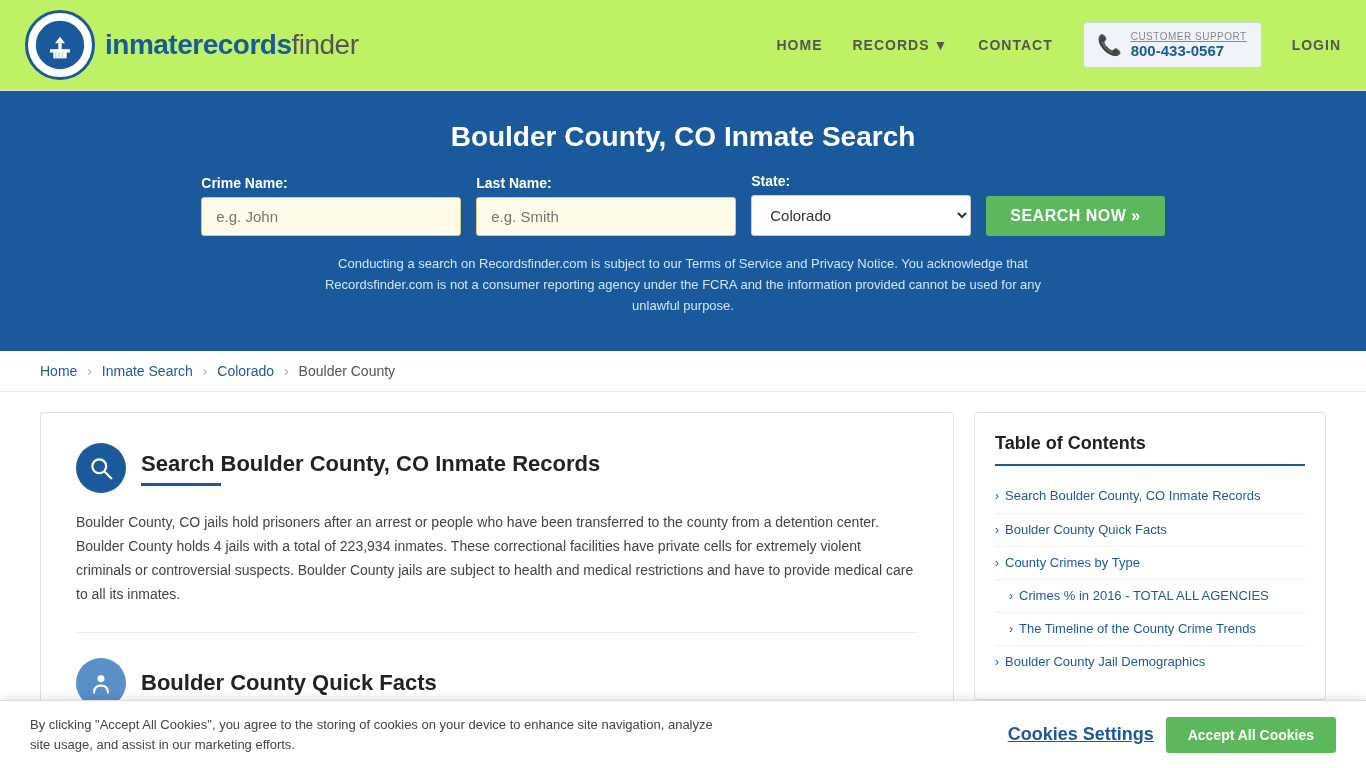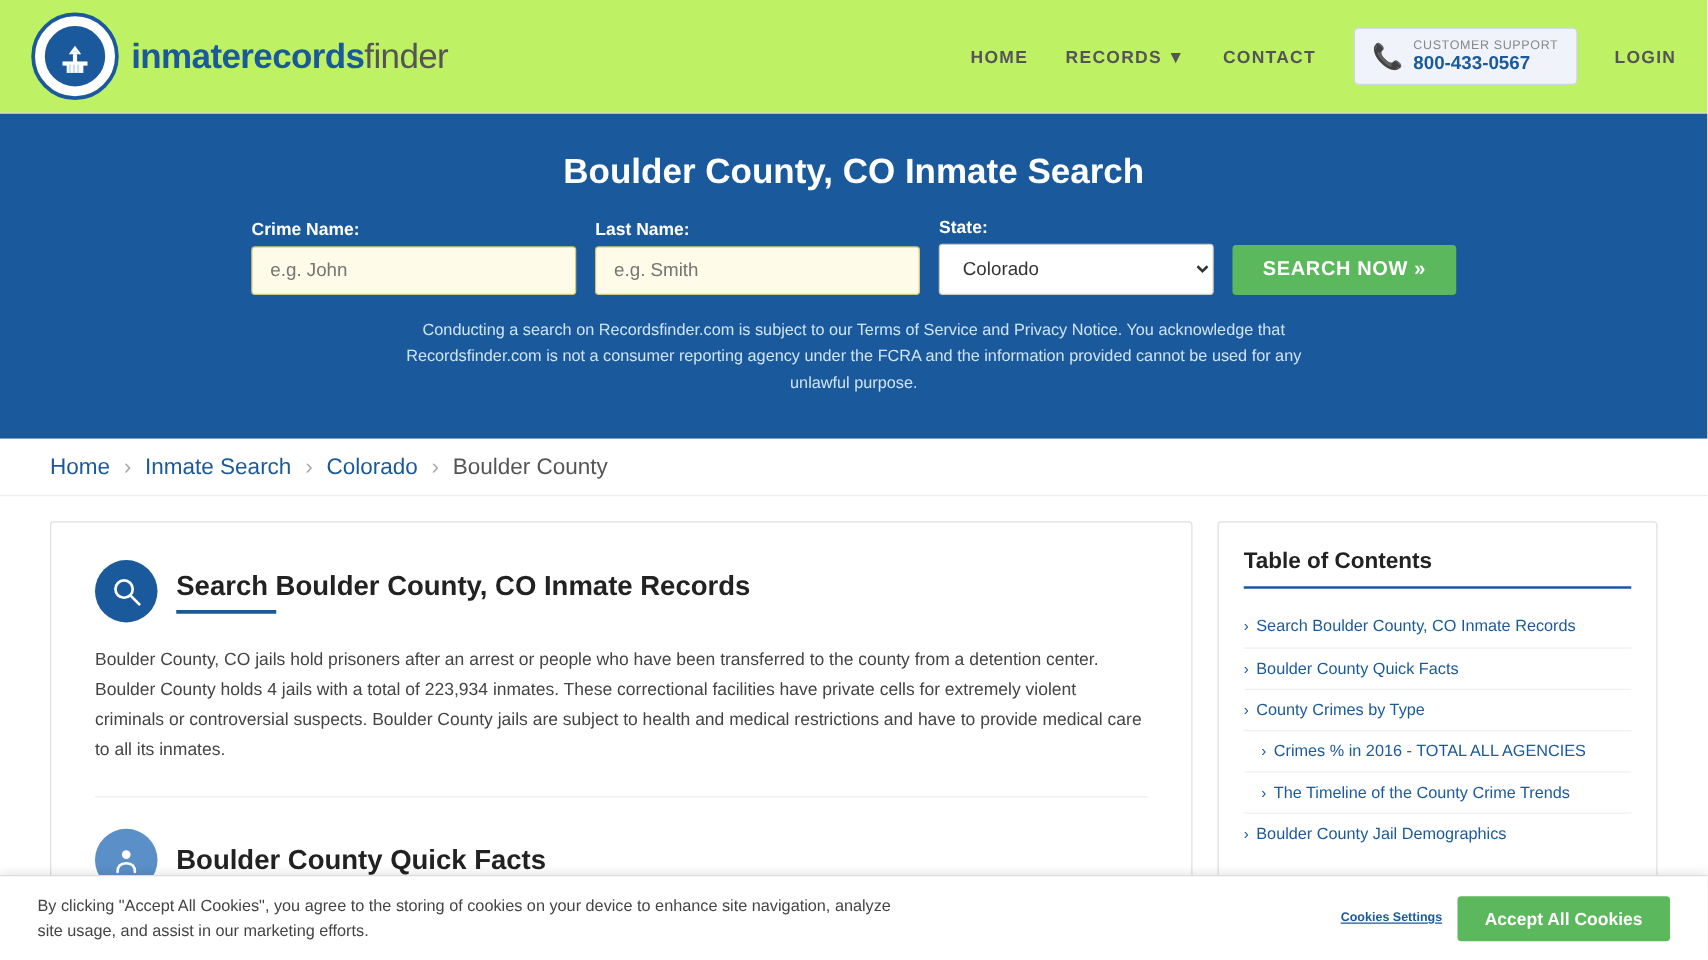--- a/index.html
+++ b/index.html
@@ -80,20 +80,21 @@
       font-size: 20px;
     }
     .support-text {
       display: flex;
       flex-direction: column;
     }
     .support-label {
       font-size: 10px;
       color: #888;
       letter-spacing: 0.5px;
+      text-decoration: underline;
     }
     .support-number {
       font-size: 15px;
       font-weight: 700;
       color: #1a5a9c;
     }
     .login-btn {
       font-size: 14px;
       font-weight: 700;
       color: #555;
@@ -167,21 +168,21 @@
       font-size: 13px;
       max-width: 750px;
       margin: 0 auto;
       line-height: 1.6;
     }
 
     
     .breadcrumb {
       padding: 12px 40px;
       background: #fff;
-      font-size: 18px;
+      font-size: 14px;
       color: #888;
       border-bottom: 1px solid #eee;
     }
     .breadcrumb a {
       color: #1a5a9c;
       text-decoration: none;
     }
     .breadcrumb .sep {
       margin: 0 6px;
       color: #aaa;
@@ -331,21 +332,21 @@
       color: #444;
       max-width: 700px;
       line-height: 1.5;
     }
     .cookie-actions {
       display: flex;
       gap: 12px;
       flex-shrink: 0;
     }
     .cookie-settings-btn {
-      font-size: 10px;
+      font-size: 18px;
       color: #1a5a9c;
       text-decoration: underline;
       background: none;
       border: none;
       cursor: pointer;
       font-weight: 600;
     }
     .cookie-accept-btn {
       background: #5cb85c;
       color: #fff;

